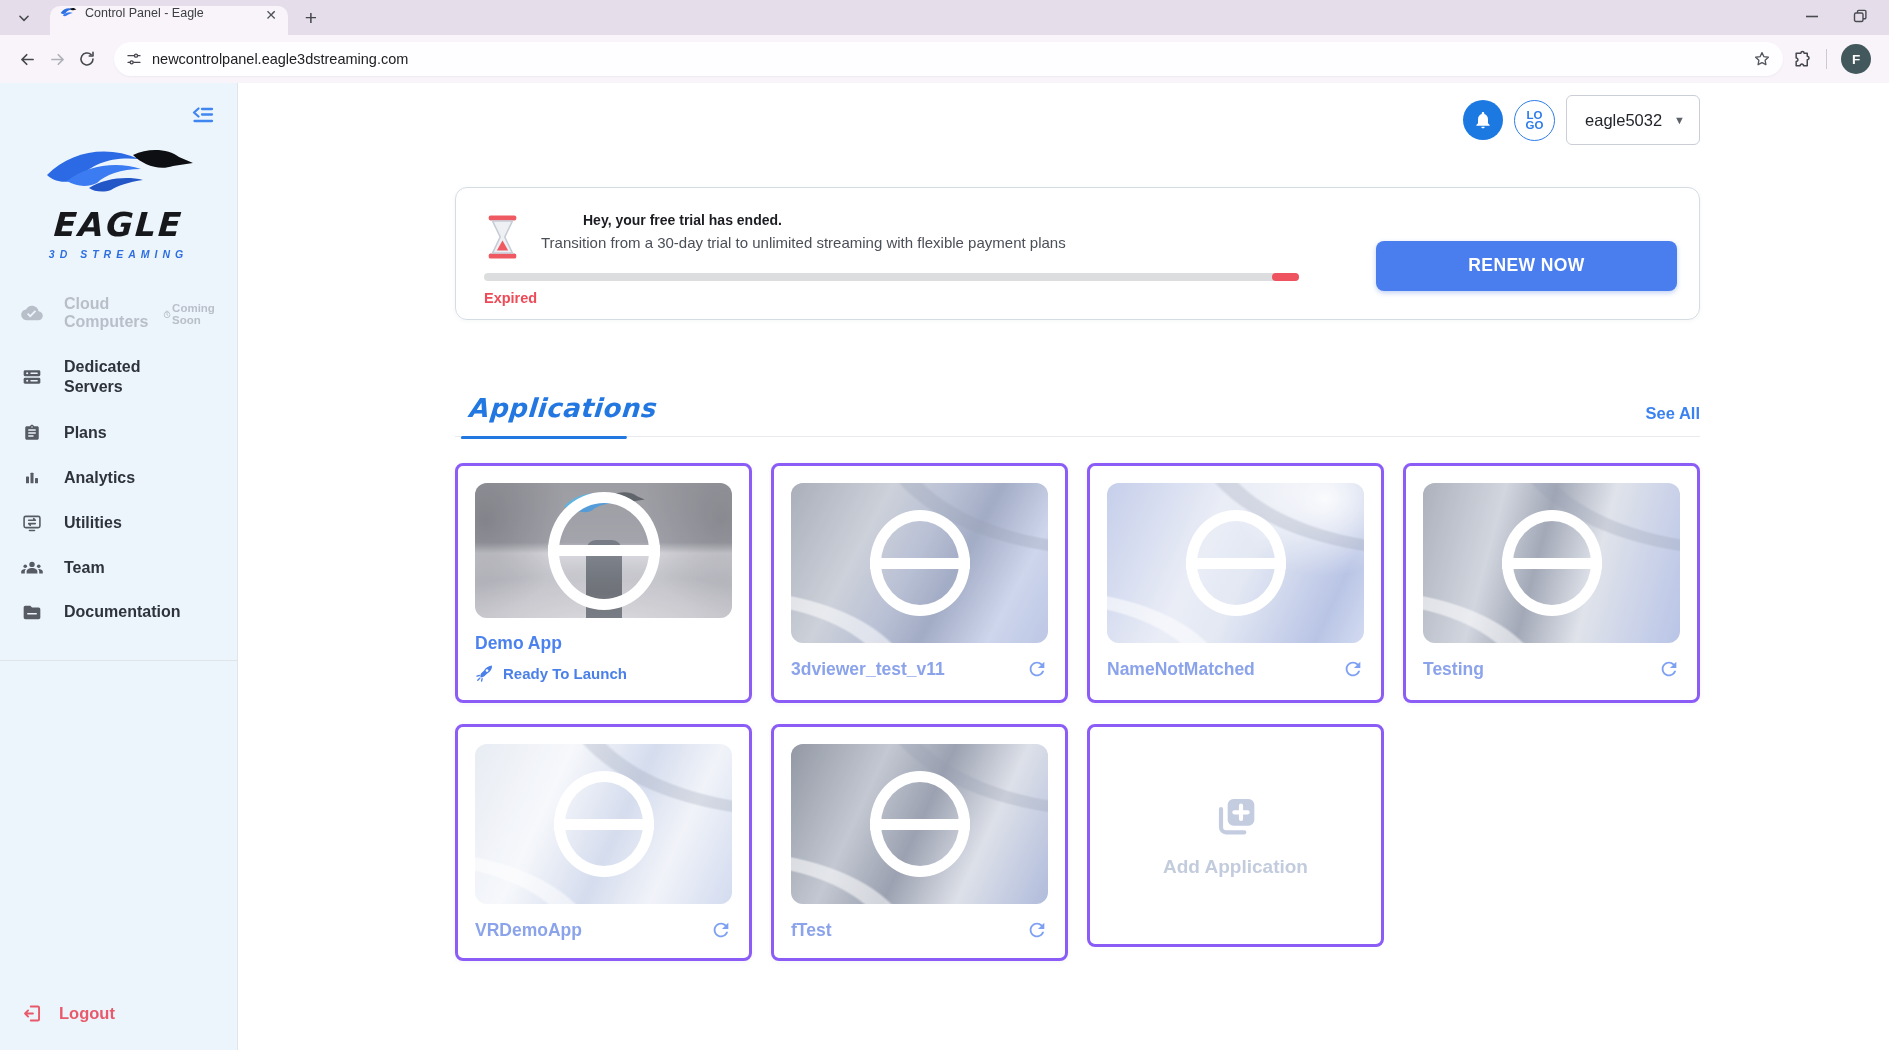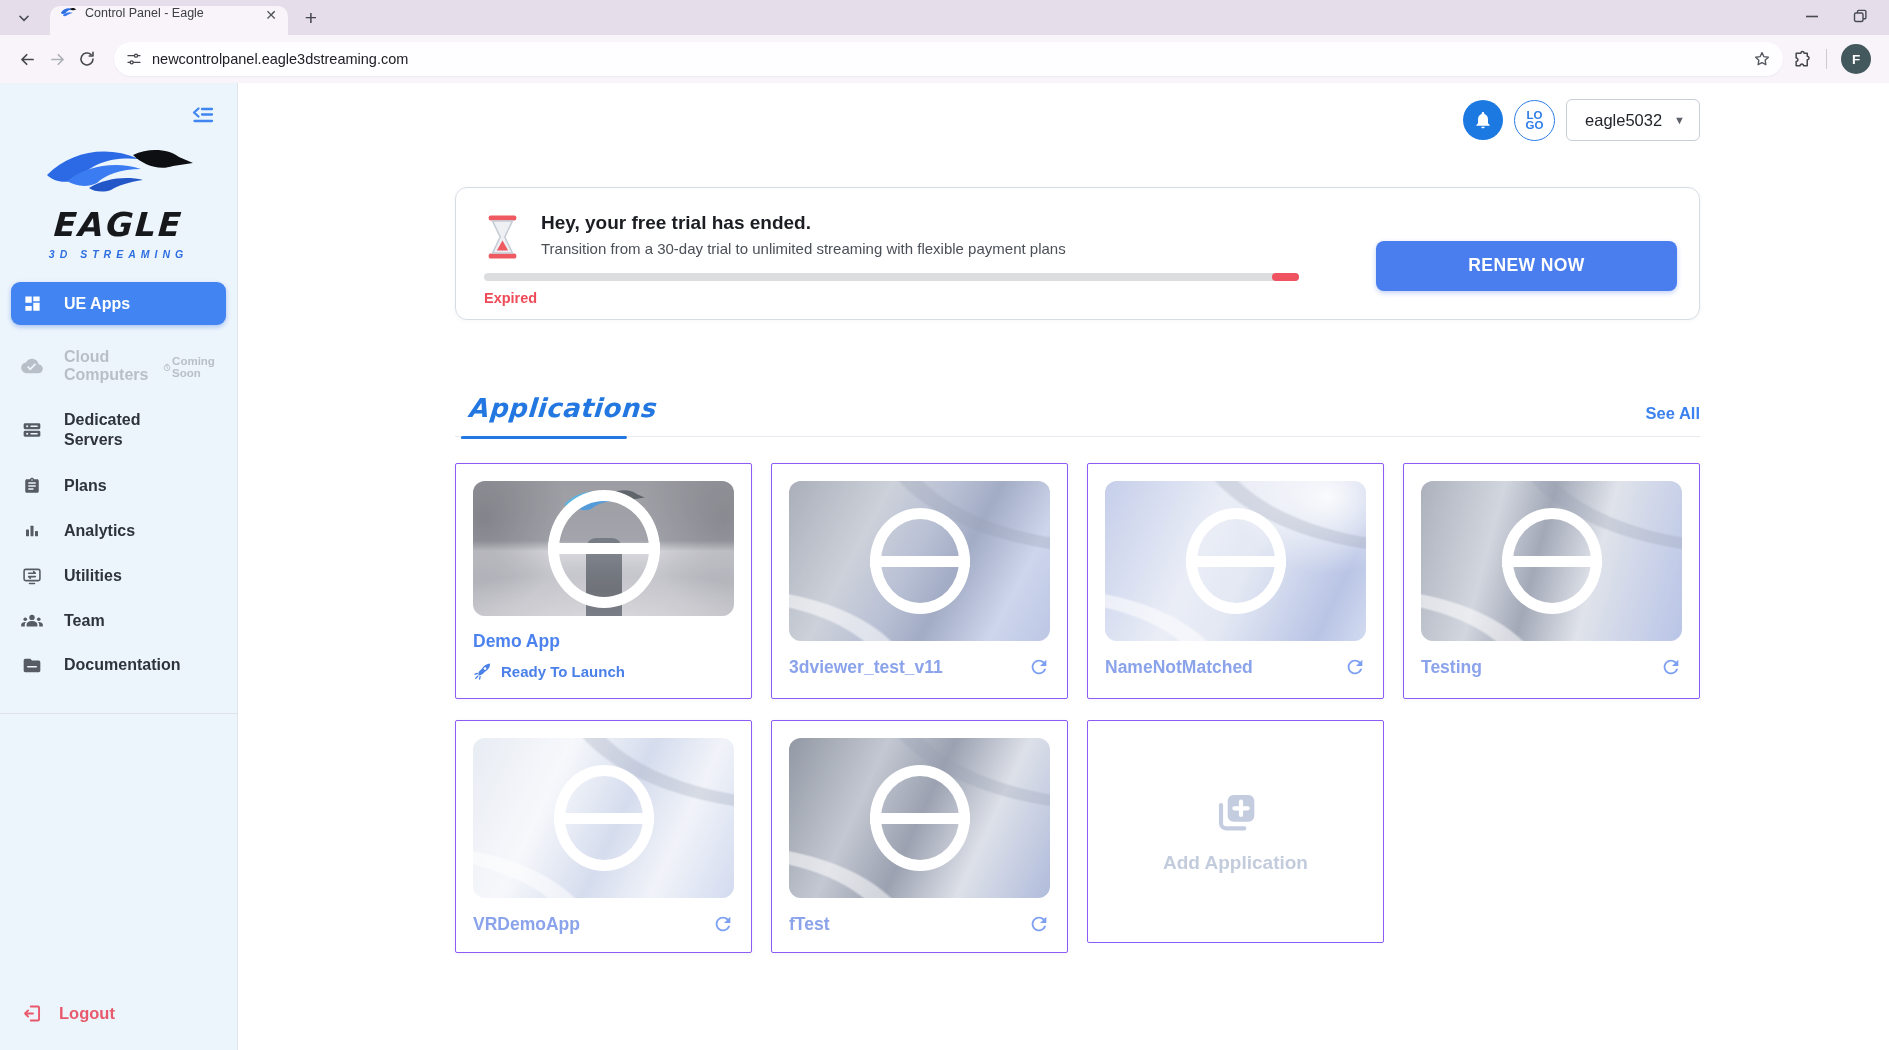--- a/index.html
+++ b/index.html
@@ -45,44 +45,44 @@
   .ni-label-wrap { max-width:125px; line-height:1.25; }
   .side-divider { height:1px; background:#e0e4e9; margin:26px 0 0 0; }
   .logout-row { margin-top:auto; display:flex; align-items:center; gap:16px; padding:0 0 26px 22px; color:#e8596b; font-size:16.5px; font-weight:600; cursor:pointer; }
 
   .main { flex:1; background:#fff; overflow:hidden; }
   .content { width:1245px; margin-left:217px; }
 
   .top-header { margin-top:12px; height:50px; display:flex; align-items:center; justify-content:flex-end; gap:11px; }
   .bell-btn { width:40px; height:40px; border-radius:50%; background:#1d79e2; display:flex; align-items:center; justify-content:center; }
   .logo-badge { width:41px; height:41px; border-radius:50%; background:#fff; border:1.5px solid #2d7ce8; color:#2d7ce8; display:flex; flex-direction:column; align-items:center; justify-content:center; font-size:11.5px; font-weight:800; line-height:10px; letter-spacing:0; }
-  .account-btn { height:42px; background:#fff; border:1px solid #c9ced7; border-radius:6px; display:flex; align-items:center; gap:12px; padding:0 14px 0 18px; font-size:16.5px; color:#22252b; cursor:pointer; }
+  .account-btn { height:50px; background:#fff; border:1px solid #c9ced7; border-radius:6px; display:flex; align-items:center; gap:12px; padding:0 14px 0 18px; font-size:16.5px; color:#22252b; cursor:pointer; }
   .acc-caret { color:#5d6168; font-size:11px; }
 
   
   .banner { margin-top:42px; height:133px; border:1px solid #d6dce4; border-radius:12px; box-shadow:0 1px 4px rgba(60,80,120,.05); display:flex; padding:24px 22px 0 28px; }
   .banner-left { flex:1; }
   .banner-head { display:flex; }
   .hourglass { width:37px; height:46px; flex:0 0 auto; margin-top:2px; }
   .banner-texts { margin-left:20px; }
-  .banner-title { font-size:19px; font-weight:bold; color:#1b1d22; }
+  .banner-title { font-size:14px; font-weight:bold; color:#1b1d22;margin-left:42px; }
   .banner-sub { font-size:15px; color:#4b4f57; margin-top:6px; }
   .progressbar { position:relative; margin-top:13px; width:815px; height:8px; background:#dcdddf; border-radius:4px; }
   .progress-cap { position:absolute; right:0; top:0; width:27px; height:8px; background:#ef5360; border-radius:4px; }
   .banner-status { margin-top:9px; font-size:14.5px; font-weight:bold; color:#ee4b58; }
   .renew-btn { align-self:center; width:301px; height:50px; background:#4a7ded; color:#fff; border:none; border-radius:8px; font-family:inherit; font-size:17.5px; font-weight:bold; letter-spacing:.4px; cursor:pointer; box-shadow:0 2px 5px rgba(50,100,220,.3); }
 
   
   .apps-header { margin-top:73px; display:flex; align-items:flex-end; justify-content:space-between; border-bottom:1px solid #e8eaef; padding-bottom:13px; }
   .apps-title { position:relative; margin-left:15px; font-family:"DejaVu Sans", sans-serif; font-size:26px; font-weight:800; font-style:italic; letter-spacing:.5px; color:#2277e0; transform:skewX(-6deg); }
   .apps-title::after { content:""; position:absolute; left:-6px; bottom:-16px; width:166px; height:3.5px; background:#2277e0; border-radius:2px; }
   .see-all { font-size:16.5px; font-weight:bold; color:#3b82f0; cursor:pointer; }
 
   .grid { margin-top:26px; display:grid; grid-template-columns:repeat(4, 1fr); column-gap:19px; row-gap:21px; padding-bottom:30px; }
-  .card { background:#fff; border:1px solid #8b5cf6; border-radius:2px; padding:17px; box-shadow:0 1px 5px rgba(80,100,160,.07); cursor:pointer; }
+  .card { background:#fff; border:3px solid #8b5cf6; border-radius:8px; padding:17px; box-shadow:0 1px 5px rgba(80,100,160,.07); cursor:pointer; }
   .thumb { position:relative; height:160px; border-radius:12px; overflow:hidden; }
   .thumb-demo { height:135px; }
   .sym { position:absolute; left:50%; top:50%; width:100px; height:106px; transform:translate(-50%,-50%); }
   .thumb-demo .sym { width:112px; height:118px; }
   .sym-ring { width:100%; height:100%; border:11px solid #fff; border-radius:50%; }
   .sym-bar { position:absolute; left:0; right:0; top:50%; height:11px; margin-top:-5.5px; background:#fff; }
   .bg-demo { background:
       radial-gradient(130% 80% at 50% 115%, rgba(255,255,255,.65), rgba(255,255,255,0) 62%),
       radial-gradient(55% 120% at 4% 28%, rgba(45,45,55,.38), rgba(45,45,55,0) 58%),
       radial-gradient(55% 120% at 96% 28%, rgba(45,45,55,.30), rgba(45,45,55,0) 58%),
@@ -192,28 +192,20 @@
           <path d="M6 32 C30 8 66 2 98 16 C70 13 50 22 42 32 C30 42 14 40 6 32z" fill="#2b6ae4"></path>
           <path d="M26 38 C46 22 76 18 100 26 C80 26 64 32 56 40 C46 45 34 43 26 38z" fill="#3c7cf2"></path>
           <path d="M48 45 C64 35 86 33 102 37 C88 39 76 43 70 47 C62 50 53 48.5 48 45z" fill="#2357c8"></path>
           <path d="M92 12 C108 4 128 6 138 14 L152 20 L132 23 C118 28 102 22 92 12z" fill="#0d0f12"></path>
         </svg>
         <div class="brand-word">EAGLE</div>
         <div class="brand-tag">3D STREAMING</div>
       </div>
 
       <div class="nav">
-        <div class="nav-item active">
-          <span class="ni-icon">
-            <svg width="19" height="19" viewBox="0 0 24 24" fill="currentColor">
-                <path d="M3 11h8V3H3v8zm0 10h8v-6H3v6zm10 0h8V11h-8v10zm0-18v6h8V3h-8z"></path>
-              </svg>
-          </span>
-          <span>UE Apps</span>
-        </div>
 
         <div class="nav-item disabled">
           <span class="ni-icon">
             <svg width="22" height="18" viewBox="0 0 24 20" fill="currentColor">
                 <path d="M19.35 8.04C18.67 4.59 15.64 2 12 2 9.11 2 6.6 3.64 5.35 6.04 2.34 6.36 0 8.91 0 12c0 3.31 2.69 6 6 6h13c2.76 0 5-2.24 5-5 0-2.64-2.05-4.78-4.65-4.96zM10 15l-3.5-3.5 1.41-1.41L10 12.17 15.18 7l1.41 1.41L10 15z"></path>
               </svg>
           </span>
           <span class="ni-stack">
             <span>Cloud Computers</span>
             <span class="ni-sub">

